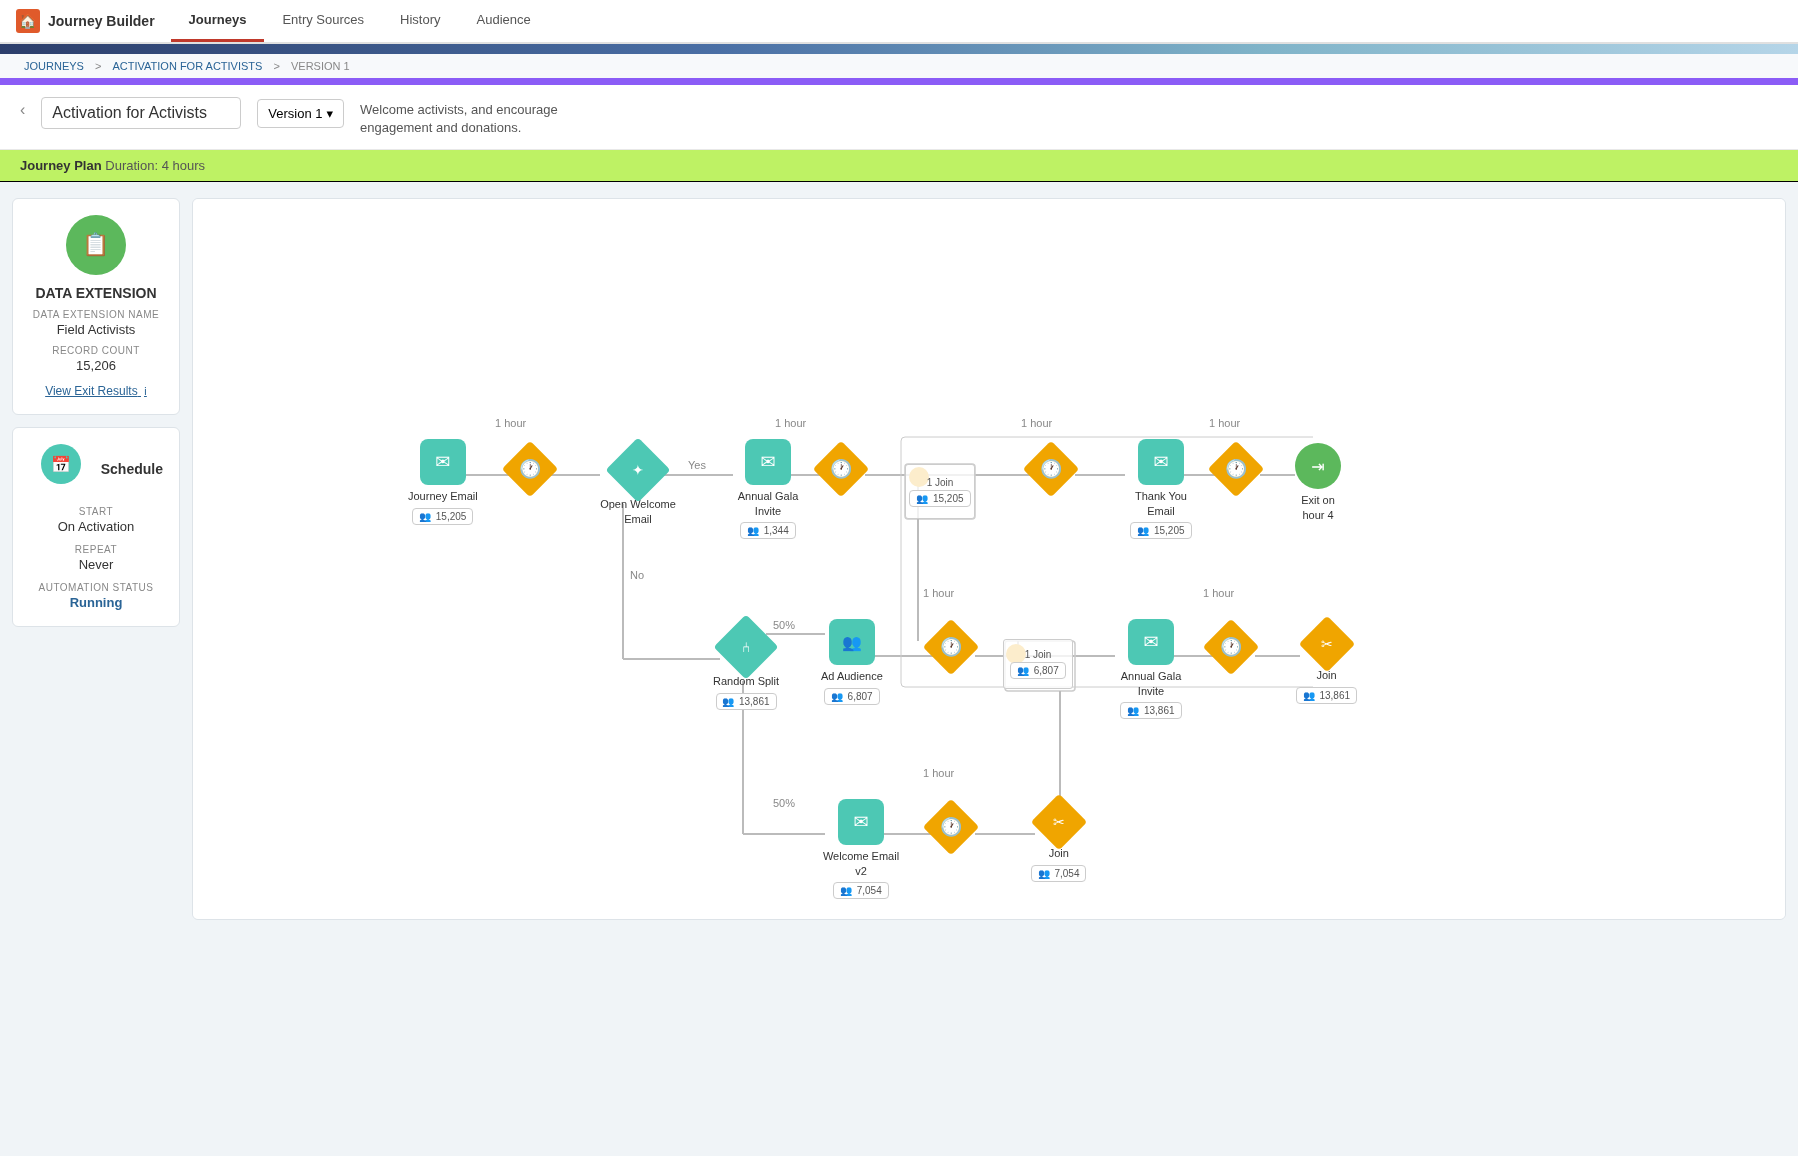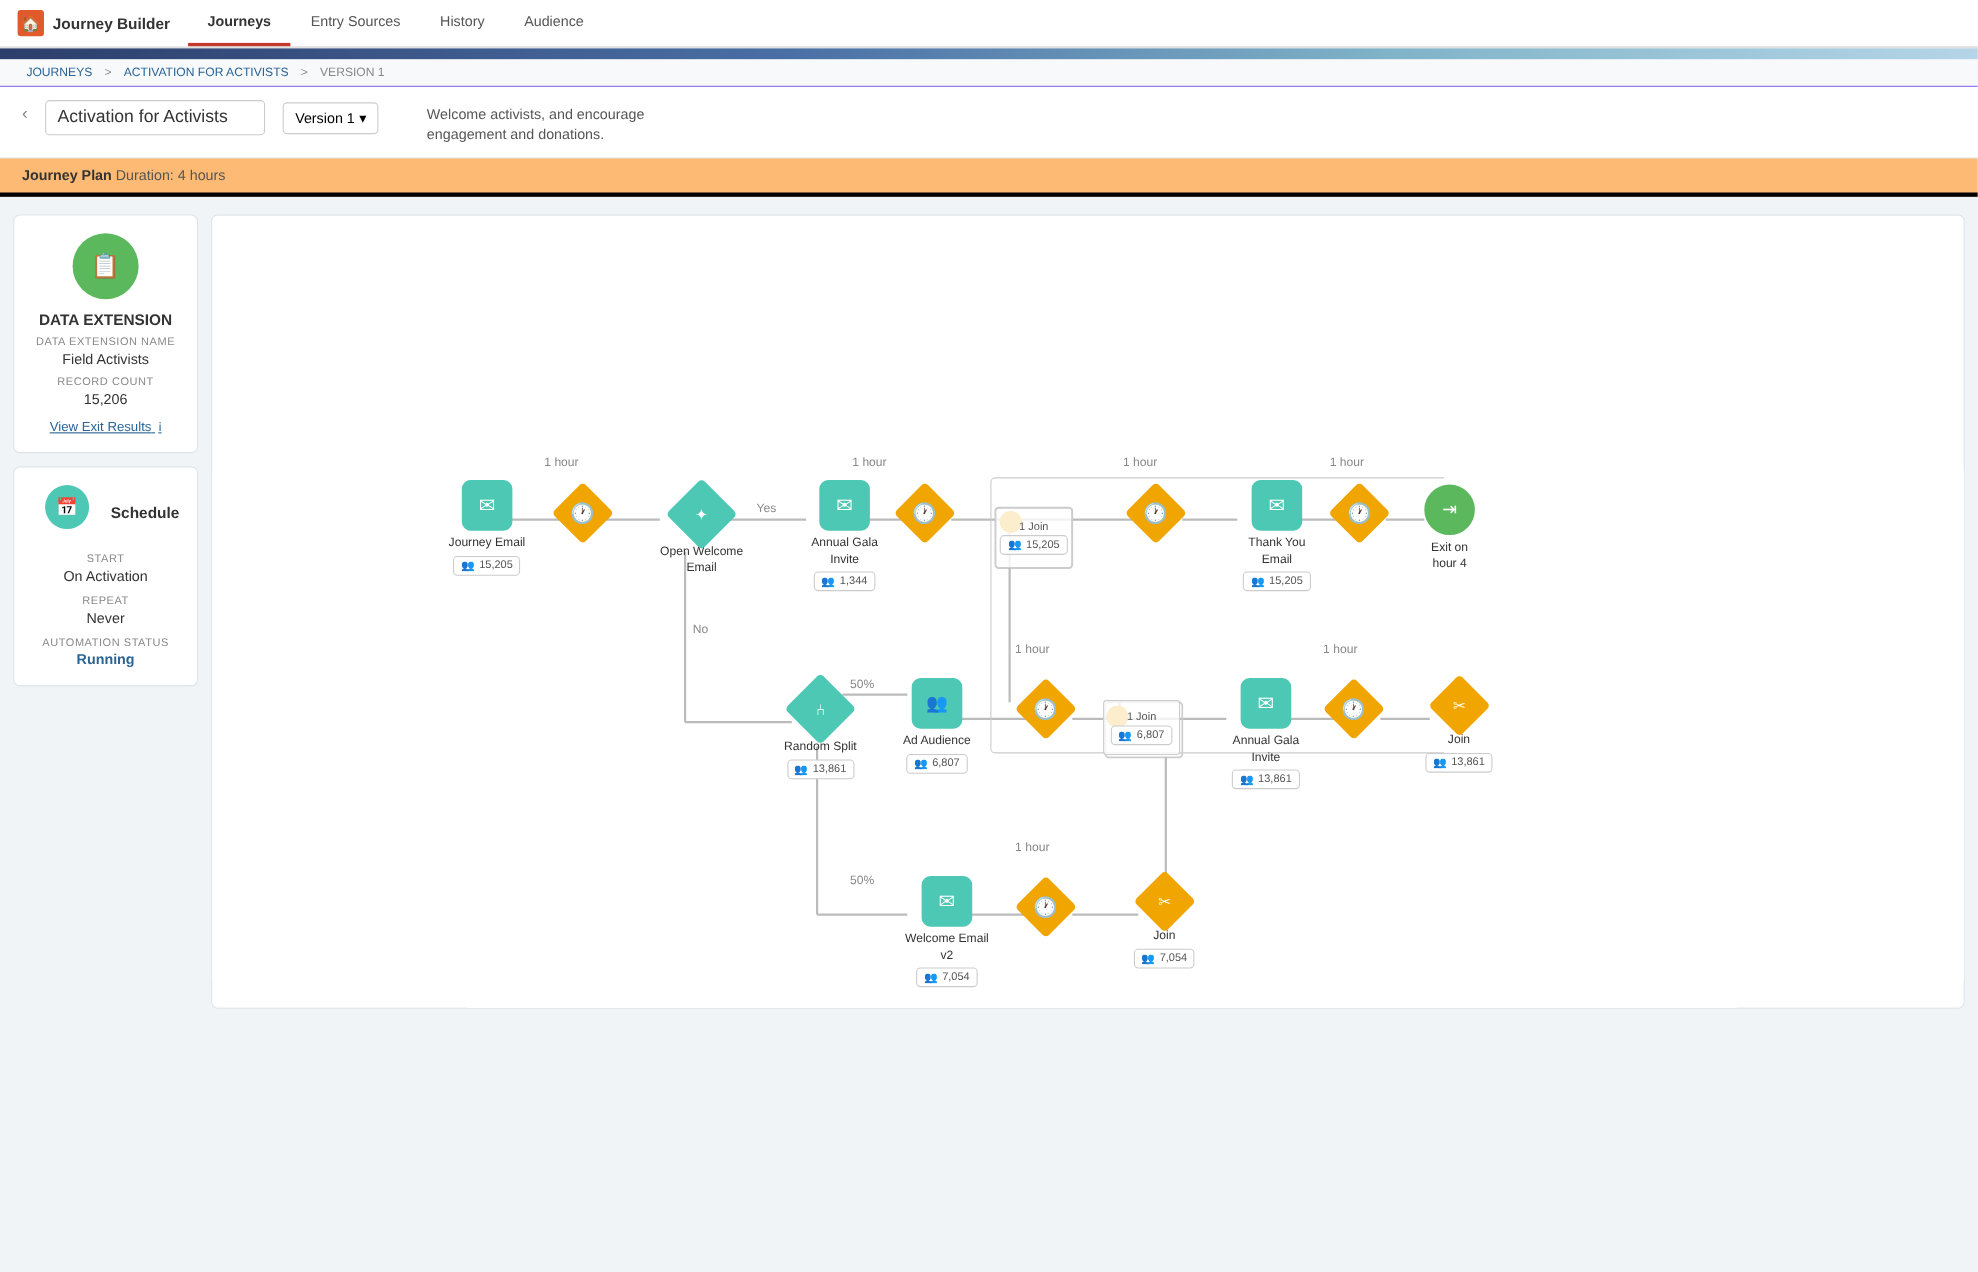--- a/index.html
+++ b/index.html
@@ -55,21 +55,21 @@
       height: 10px;
       background: linear-gradient(90deg, #2c3e6b 0%, #4a6fa5 40%, #7fb3c8 70%, #b5d5e8 100%);
     }
 
     
     .breadcrumb-bar {
       background: #f7f9fb;
       padding: 6px 20px;
       font-size: 11px;
       color: #2a6496;
-      border-bottom: 1px solid #8b5cf6;
+      border-bottom: 7px solid #8b5cf6;
     }
     .breadcrumb-bar span { color: #888; margin: 0 4px; }
 
     
     .page-header {
       background: #fff;
       padding: 12px 20px;
       display: flex;
       align-items: flex-start;
       gap: 16px;
@@ -95,30 +95,29 @@
       cursor: pointer;
       background: #fff;
       margin-top: 2px;
     }
     .journey-desc {
       font-size: 13px;
       color: #555;
       margin-top: 4px;
       max-width: 220px;
       line-height: 1.4;
-      margin-left: 28px;
     }
 
     
     .journey-plan-bar {
-      background: #fdba74;
+      background: #bef264;
       padding: 8px 20px;
       font-size: 13px;
       color: #555;
-      border-bottom: 4px solid #000000;
+      border-bottom: 1px solid #000000;
     }
     .journey-plan-bar strong { color: #333; }
 
     
     .main-content {
       display: flex;
       padding: 16px 12px;
       gap: 12px;
       align-items: flex-start;
       background: #f0f4f7;

